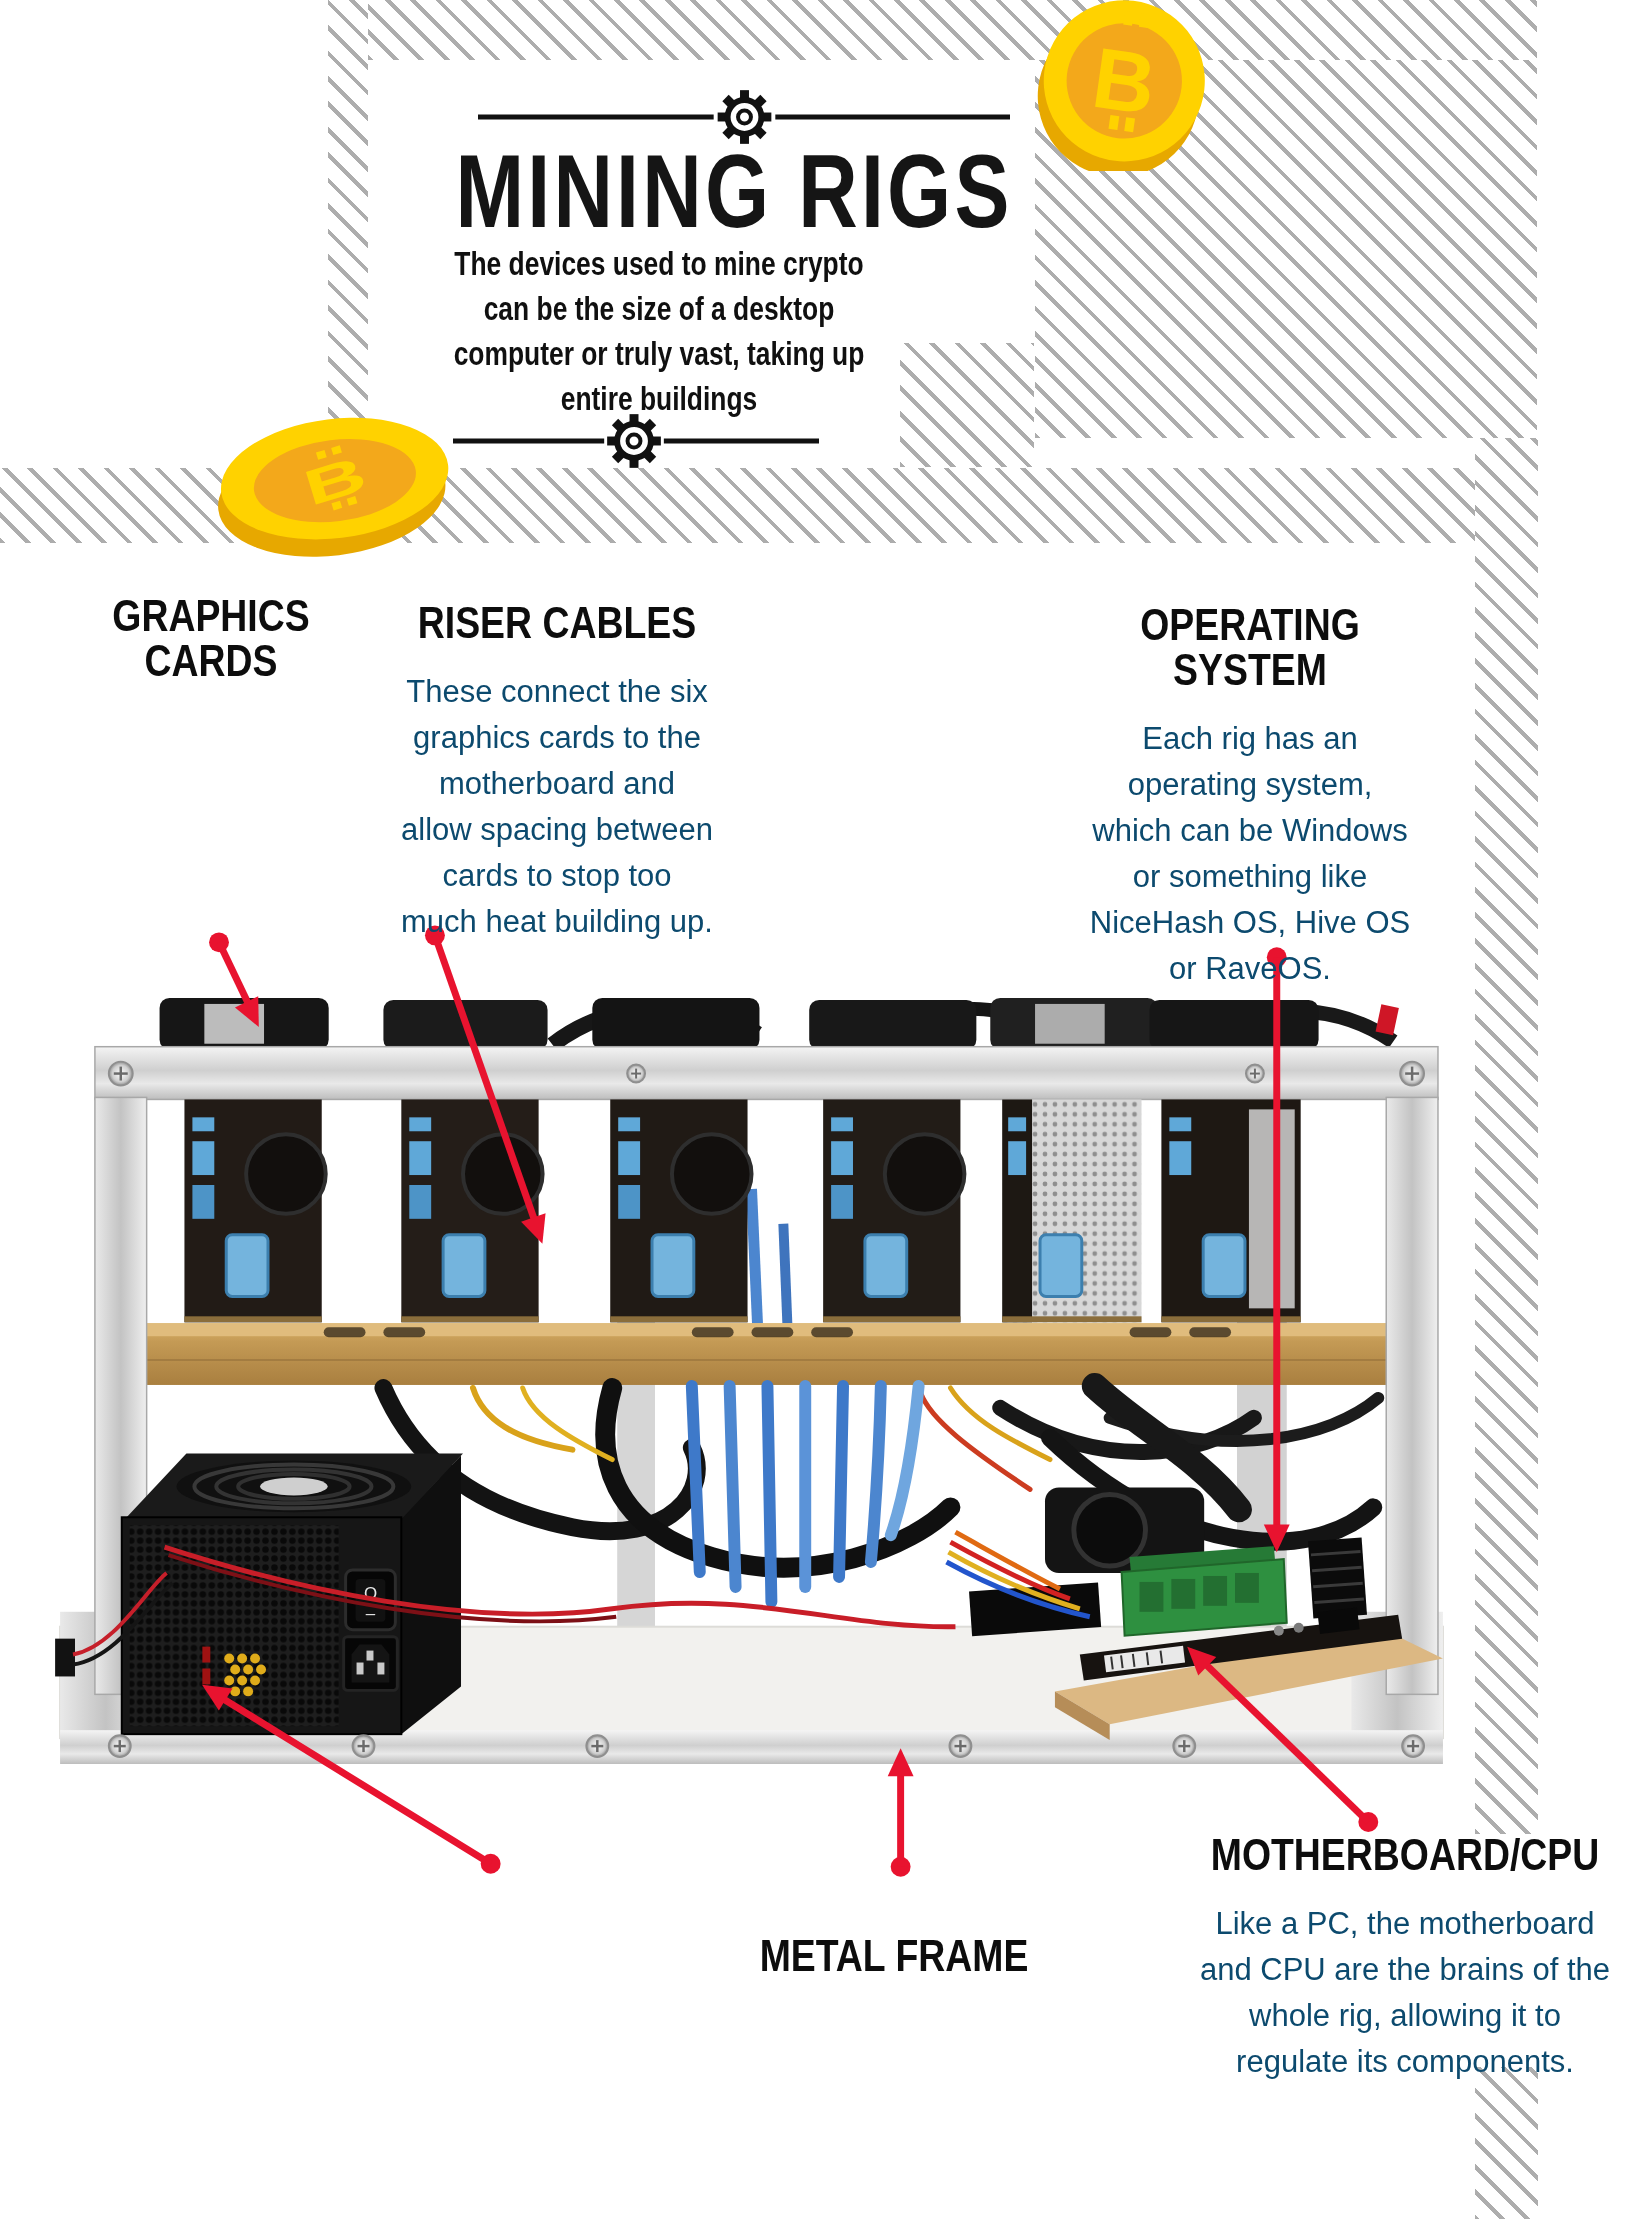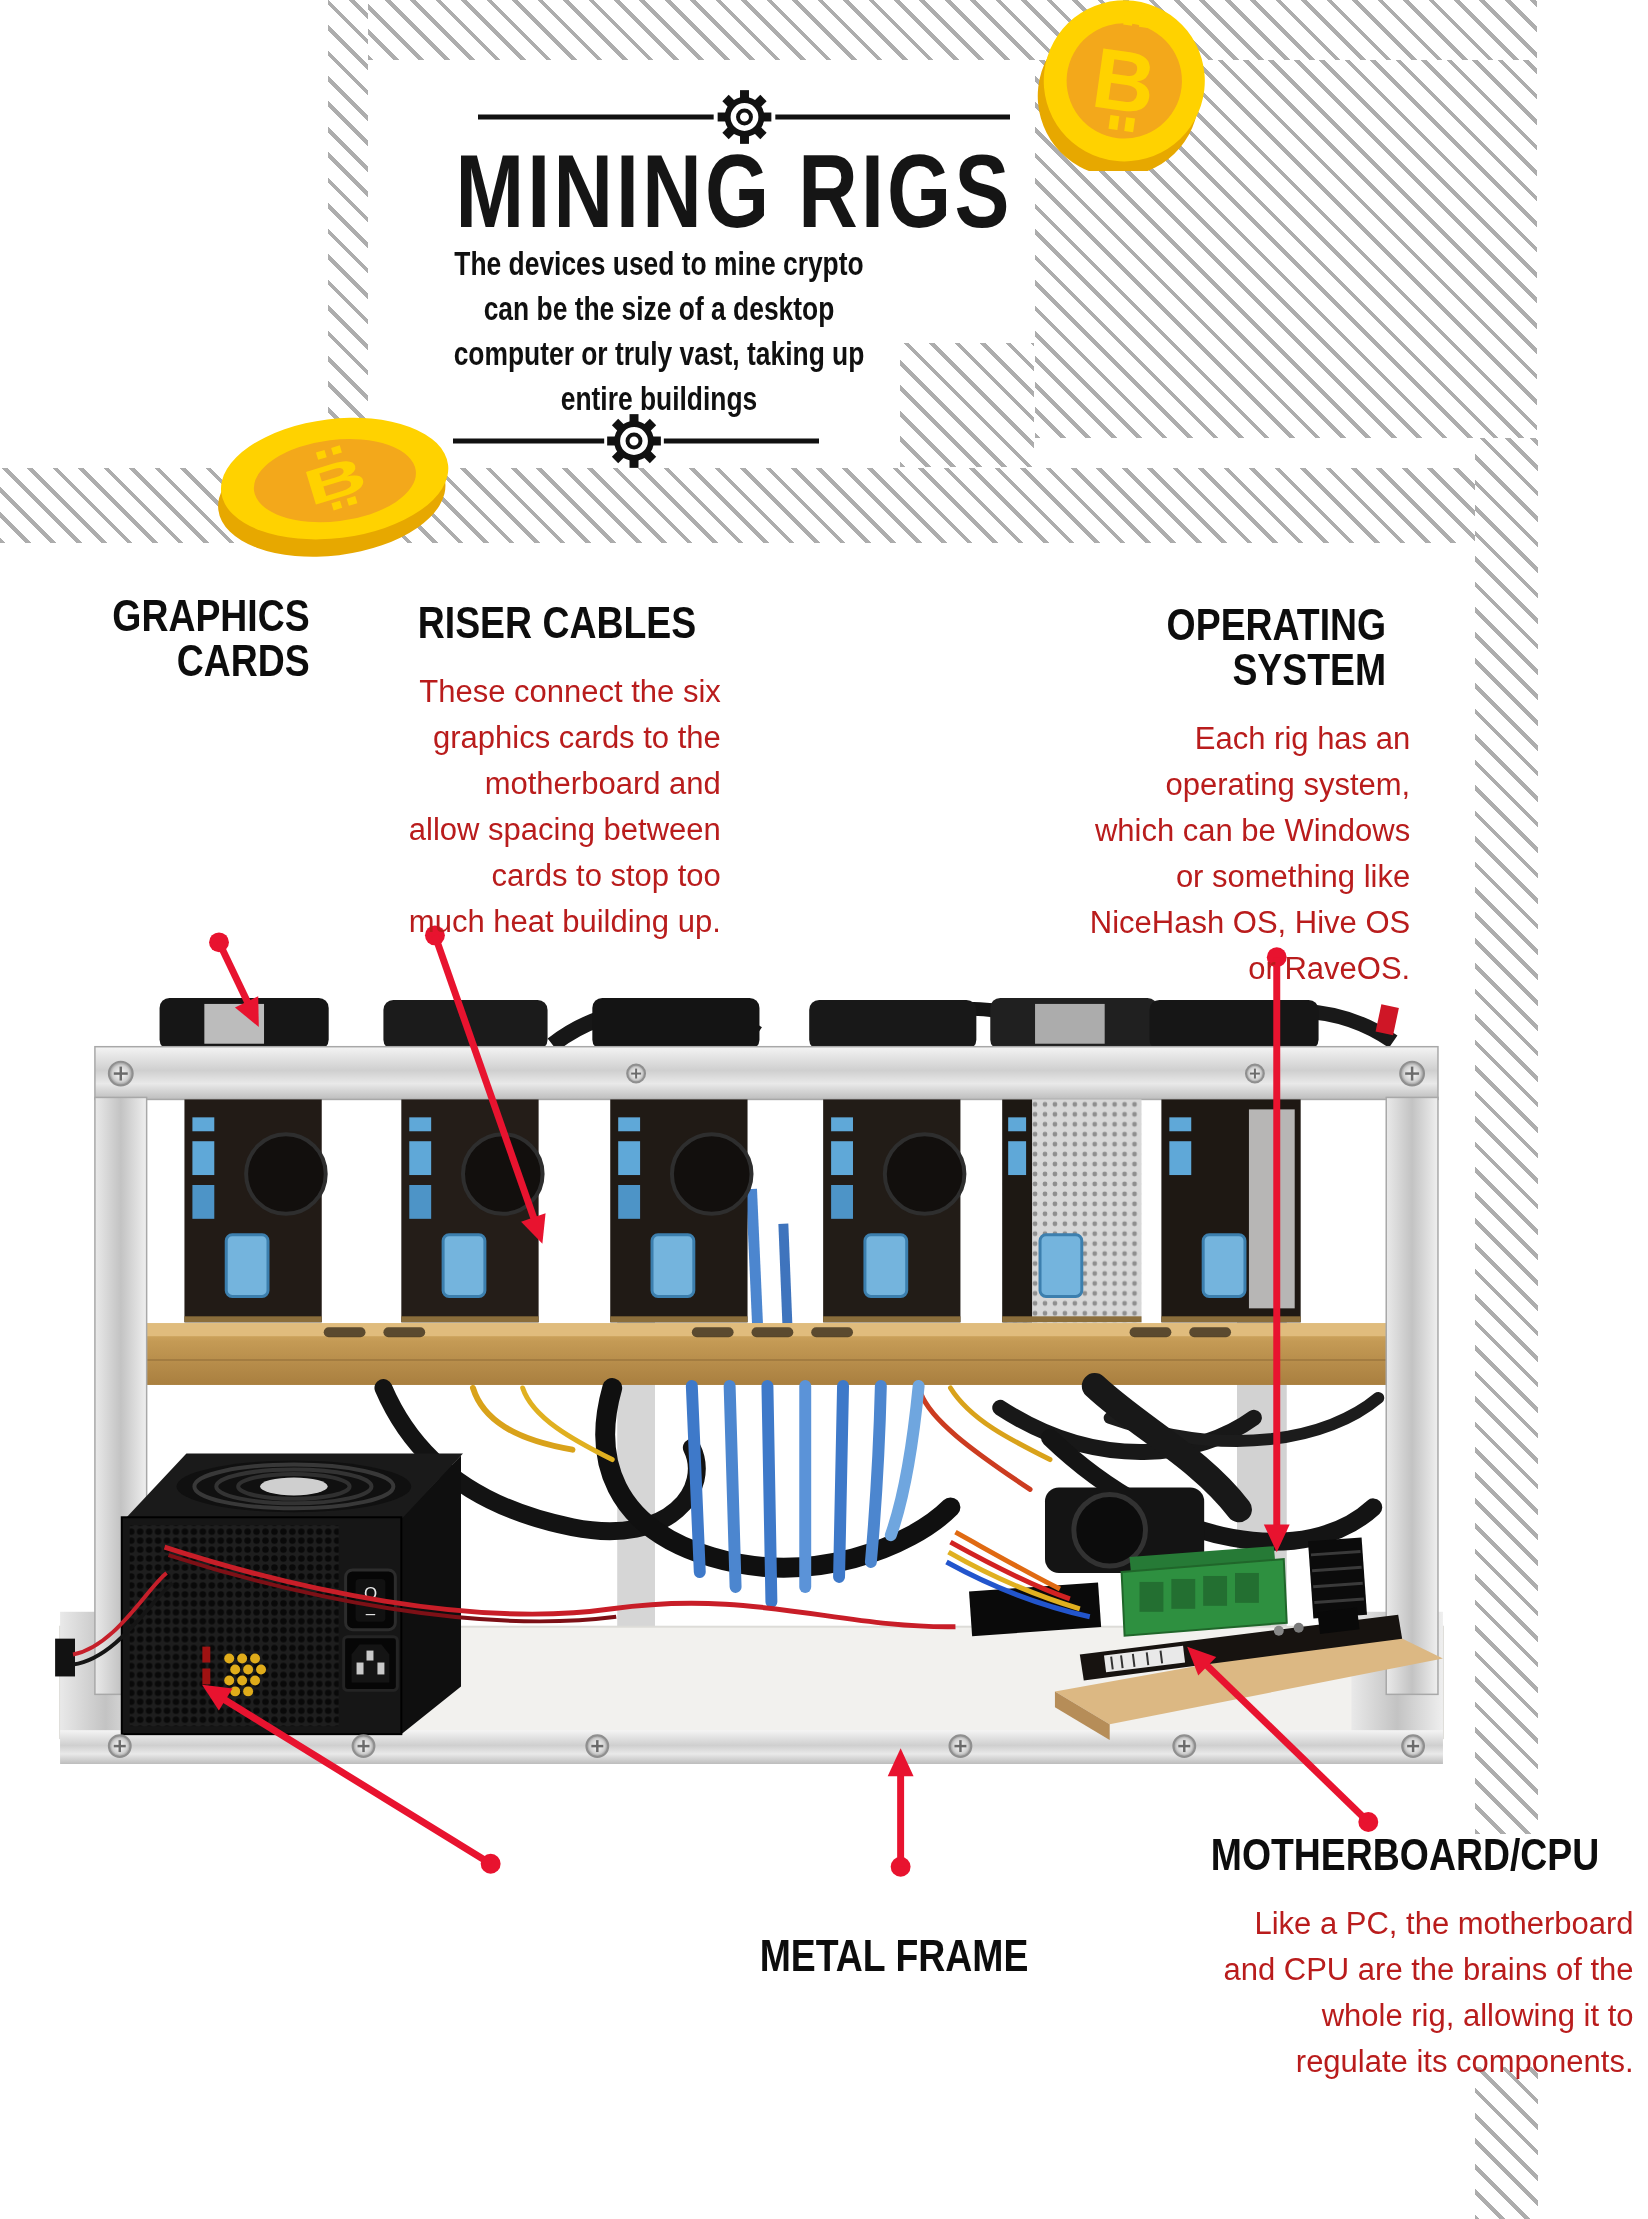--- a/index.html
+++ b/index.html
@@ -8,24 +8,24 @@
   .stripes{position:absolute;
     background:repeating-linear-gradient(45deg,#adadad 0 4px,rgba(255,255,255,0) 4px 18px);}
   
   .title{position:absolute;left:734px;top:133px;transform:translateX(-50%) scaleX(.8);
     font-size:103px;font-weight:bold;letter-spacing:4px;color:#151515;white-space:nowrap;}
   .subtitle{position:absolute;left:659px;top:241px;transform:translateX(-50%) scaleX(.8);
     text-align:center;font-size:33px;line-height:45px;font-weight:bold;color:#101010;
     white-space:pre-line;letter-spacing:0;}
   .rule{position:absolute;}
   
-  .callout{position:absolute;transform:translateX(-50%);text-align:right;}
+  .callout{position:absolute;transform:translateX(-50%);text-align:center;}
   .callout h3{margin:0 0 13px 0;font-size:44px;line-height:45px;font-weight:bold;
     color:#0d0d0d;white-space:pre-line;transform:scaleX(.85);letter-spacing:0;}
-  .callout .body{font-size:31px;line-height:46px;color:#b91c1c;white-space:pre-line;
+  .callout .body{font-size:31px;line-height:46px;color:#0c4a6e;white-space:pre-line;
     font-weight:400;margin-top:24px;}
   [data-bind-lines]{white-space:pre-line;}
   svg{display:block;}
   .abs{position:absolute;}
 </style>
 </head>
 <body>
 
 <div id="page">
 

